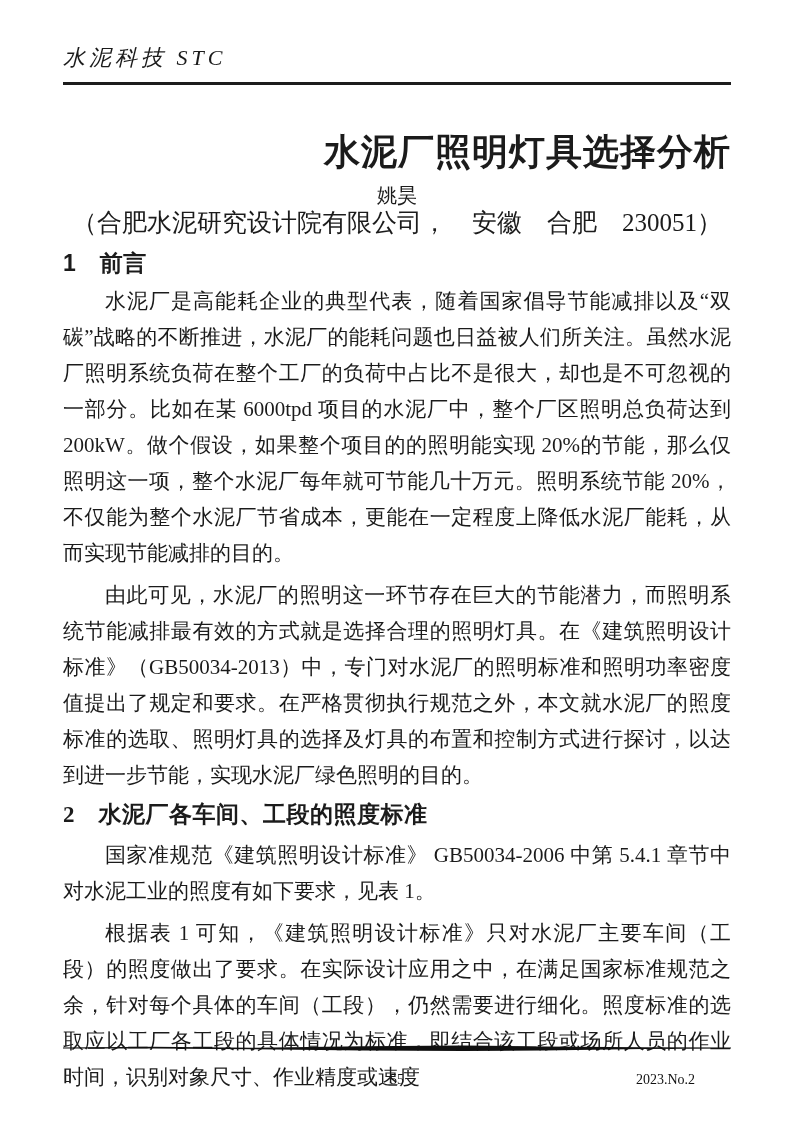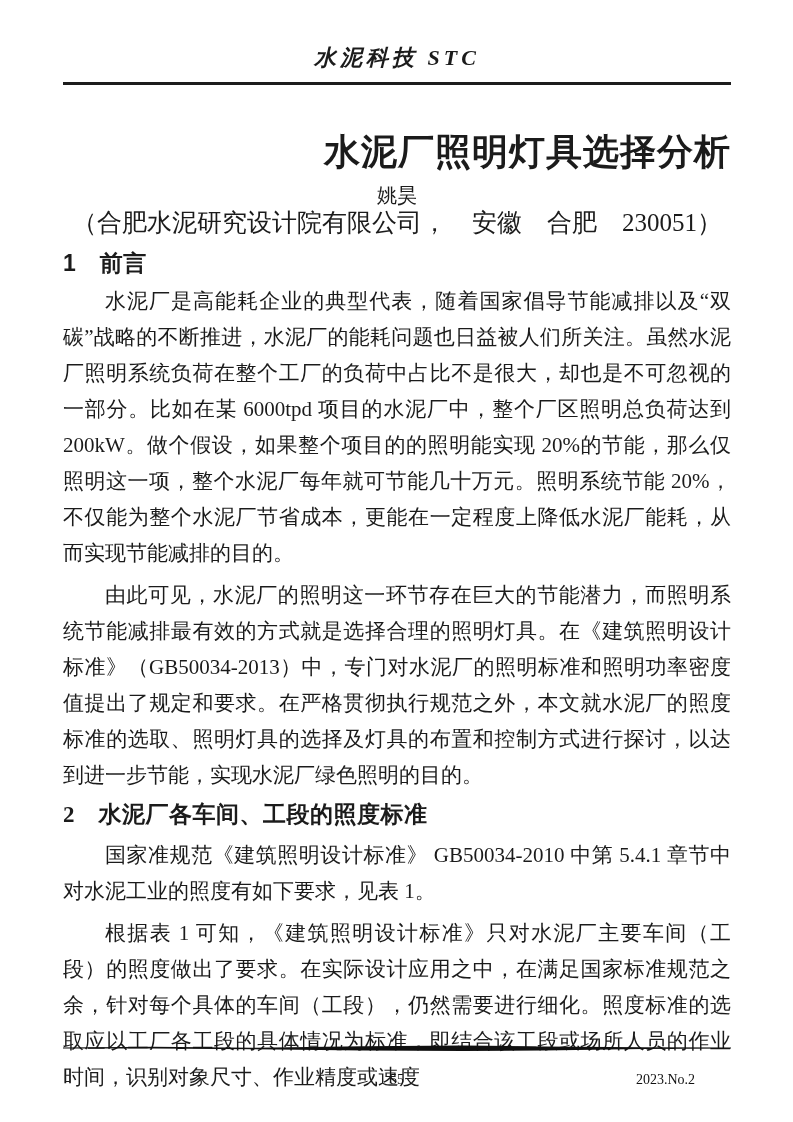--- a/index.html
+++ b/index.html
@@ -8,25 +8,24 @@
     width: 793px;
     height: 1122px;
     box-sizing: border-box;
     background: #ffffff;
     padding: 44px 62px 0 63px;
     font-family: "Liberation Serif", "DejaVu Serif", serif;
     color: #1b1b1b;
     overflow: hidden;
   }
   .journal-header {
-    text-align: center;
     font-size: 22px;
     line-height: 27px;
     font-style: italic;
-    font-weight: bold;
+    font-weight: normal;
     letter-spacing: 4px;
   }
   .header-rule {
     height: 3px;
     background: #1d1d1d;
     margin-top: 11px;
   }
   .article-title {
     margin-top: 45px;
     text-align: right;
@@ -104,21 +103,21 @@
   <div class="author-affiliation">（合肥水泥研究设计院有限公司，　安徽　合肥　230051）</div>
 
   <h2 class="section-heading">1　前言</h2>
 
   <p class="body-para">水泥厂是高能耗企业的典型代表，随着国家倡导节能减排以及“双碳”战略的不断推进，水泥厂的能耗问题也日益被人们所关注。虽然水泥厂照明系统负荷在整个工厂的负荷中占比不是很大，却也是不可忽视的一部分。比如在某 6000tpd 项目的水泥厂中，整个厂区照明总负荷达到 200kW。做个假设，如果整个项目的的照明能实现 20%的节能，那么仅照明这一项，整个水泥厂每年就可节能几十万元。照明系统节能 20%，不仅能为整个水泥厂节省成本，更能在一定程度上降低水泥厂能耗，从而实现节能减排的目的。</p>
 
   <p class="body-para">由此可见，水泥厂的照明这一环节存在巨大的节能潜力，而照明系统节能减排最有效的方式就是选择合理的照明灯具。在《建筑照明设计标准》（GB50034-2013）中，专门对水泥厂的照明标准和照明功率密度值提出了规定和要求。在严格贯彻执行规范之外，本文就水泥厂的照度标准的选取、照明灯具的选择及灯具的布置和控制方式进行探讨，以达到进一步节能，实现水泥厂绿色照明的目的。</p>
 
   <h2 class="section-heading second">2　水泥厂各车间、工段的照度标准</h2>
 
-  <p class="body-para">国家准规范《建筑照明设计标准》 GB50034-2010 中第 5.4.1 章节中对水泥工业的照度有如下要求，见表 1。</p>
+  <p class="body-para">国家准规范《建筑照明设计标准》 GB50034-2006 中第 5.4.1 章节中对水泥工业的照度有如下要求，见表 1。</p>
 
   <p class="body-para">根据表 1 可知，《建筑照明设计标准》只对水泥厂主要车间（工段）的照度做出了要求。在实际设计应用之中，在满足国家标准规范之余，针对每个具体的车间（工段），仍然需要进行细化。照度标准的选取应以工厂各工段的具体情况为标准，即结合该工段或场所人员的作业时间，识别对象尺寸、作业精度或速度</p>
 
   <div class="page-footer">
     <svg class="footer-rule" viewBox="0 0 668 7" xmlns="http://www.w3.org/2000/svg" aria-hidden="true">
       <polygon fill="#101010" points="0,2.6 90,1.8 190,2.8 300,1.2 400,0.6 480,1.4 580,2.2 668,2.6 668,3.6 580,4.0 480,5.4 400,6.0 300,5.4 190,4.2 90,3.4 0,3.4"></polygon>
     </svg>
     <div class="footer-row">
       <span>55</span>
       <span class="issue-number">2023.No.2</span>

